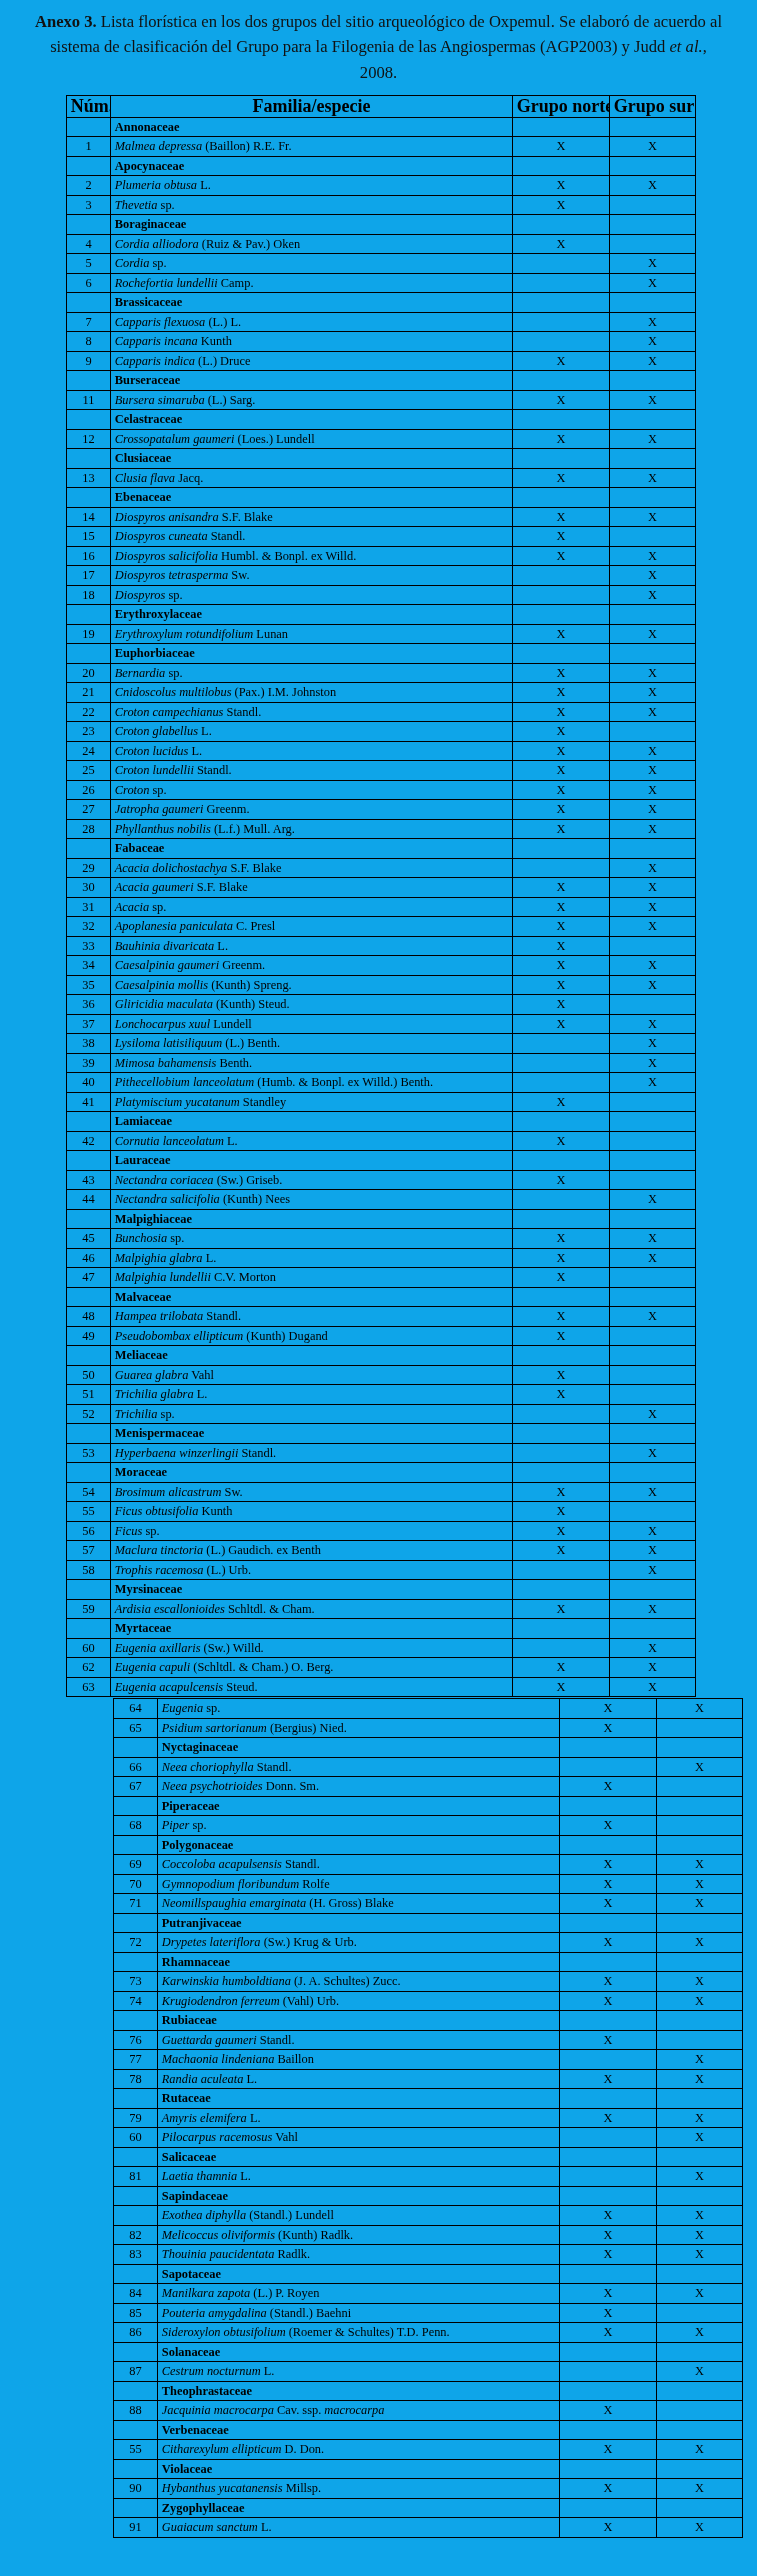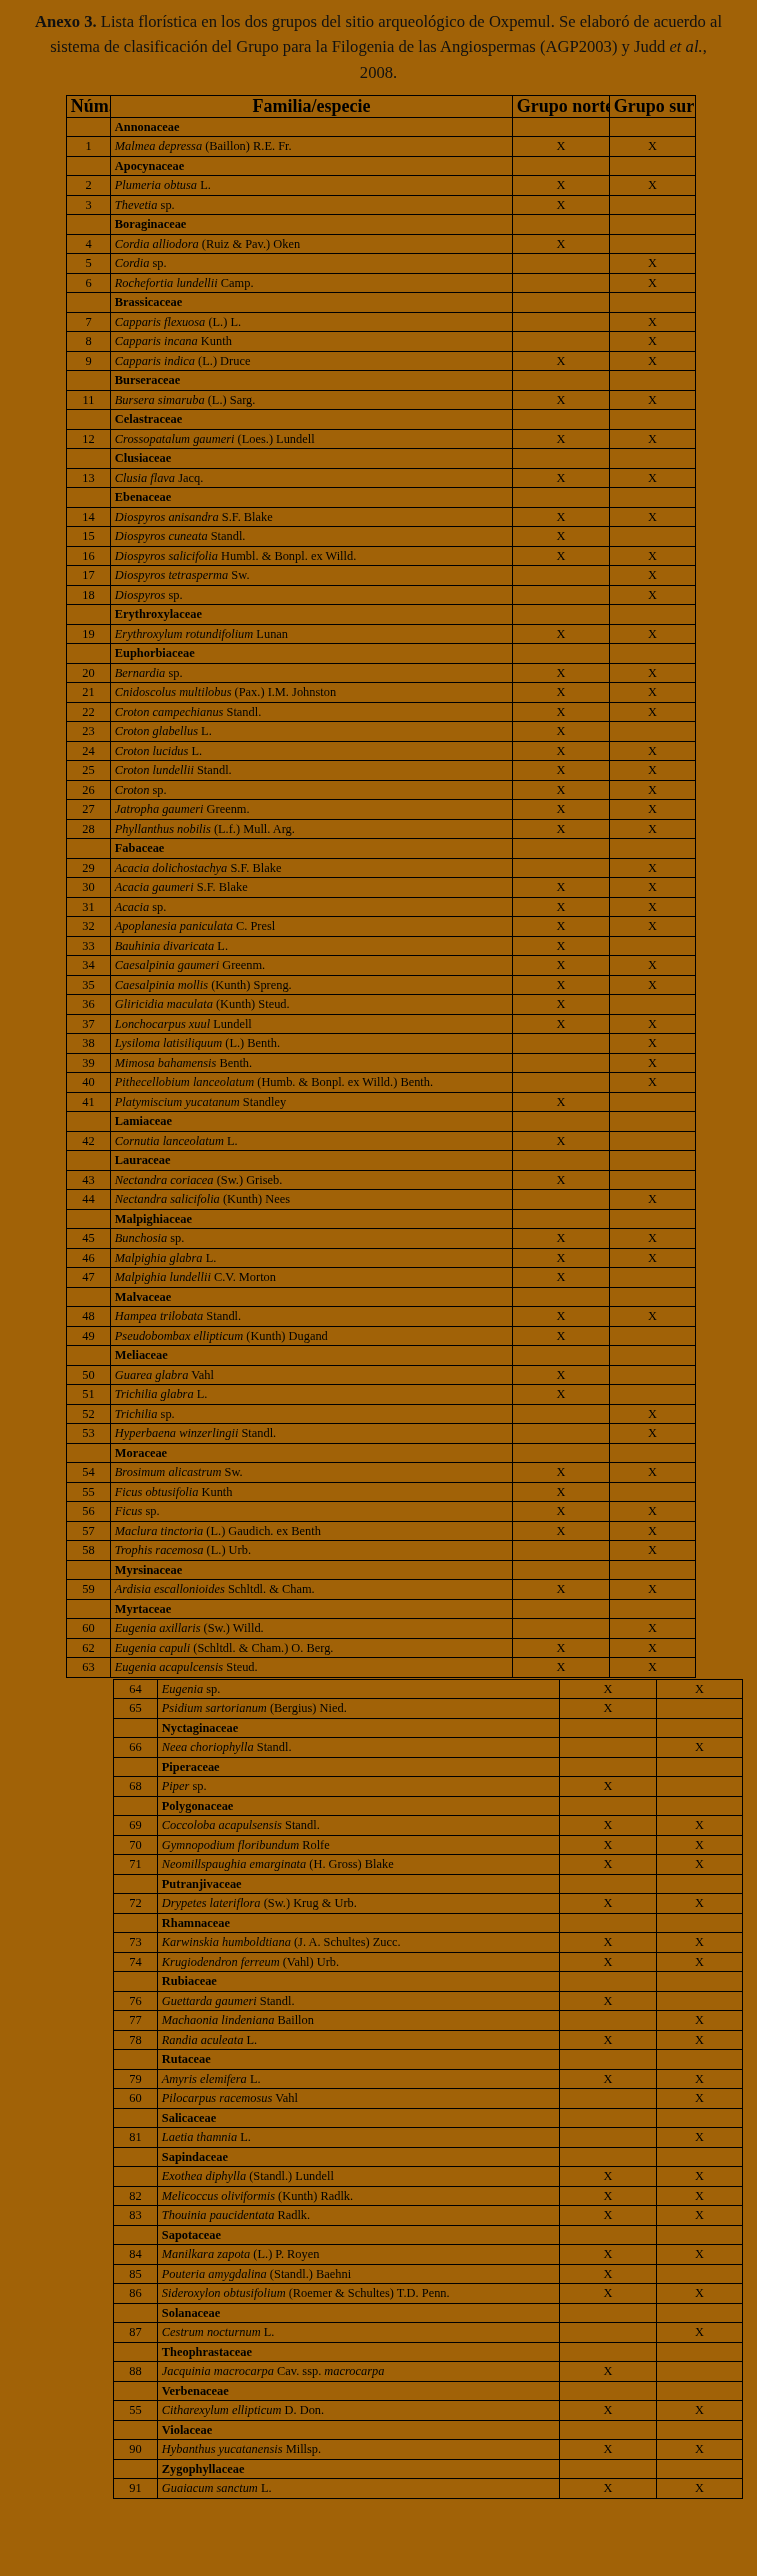--- a/index.html
+++ b/index.html
@@ -6,21 +6,21 @@
     margin: 0;
     padding: 0;
     background: #ffffff;
     color: #000000;
     font-family: "Liberation Serif", "DejaVu Serif", serif;
   }
   .page {
     position: relative;
     width: 757px;
     min-height: 2576px;
-    background: #a16207;
+    background: #0ea5e9;
   }
   .title {
     width: 689px;
     margin: 0 auto;
     padding-top: 8.6px;
     text-align: center;
     font-size: 16.6px;
     line-height: 1.56;
     color: #111;
   }
@@ -480,20 +480,26 @@
             <td class="mark">X</td>
             <td class="mark"></td>
           </tr>
           <tr>
             <td class="num">52</td>
             <td class="taxon"><i>Trichilia</i> sp.</td>
             <td class="mark"></td>
             <td class="mark">X</td>
           </tr>
           <tr>
+            <td class="num"></td>
+            <td class="family">Menispermaceae</td>
+            <td class="mark"></td>
+            <td class="mark"></td>
+          </tr>
+          <tr>
             <td class="num">53</td>
             <td class="taxon"><i>Hyperbaena winzerlingii</i> Standl.</td>
             <td class="mark"></td>
             <td class="mark">X</td>
           </tr>
           <tr>
             <td class="num"></td>
             <td class="family">Moraceae</td>
             <td class="mark"></td>
             <td class="mark"></td>
@@ -592,20 +598,26 @@
             <td class="mark"></td>
             <td class="mark"></td>
           </tr>
           <tr>
             <td class="num">66</td>
             <td class="taxon"><i>Neea choriophylla</i> Standl.</td>
             <td class="mark"></td>
             <td class="mark">X</td>
           </tr>
           <tr>
+            <td class="num">67</td>
+            <td class="taxon"><i>Neea psychotrioides</i> Donn. Sm.</td>
+            <td class="mark">X</td>
+            <td class="mark"></td>
+          </tr>
+          <tr>
             <td class="num"></td>
             <td class="family">Piperaceae</td>
             <td class="mark"></td>
             <td class="mark"></td>
           </tr>
           <tr>
             <td class="num">68</td>
             <td class="taxon"><i>Piper</i> sp.</td>
             <td class="mark">X</td>
             <td class="mark"></td>

